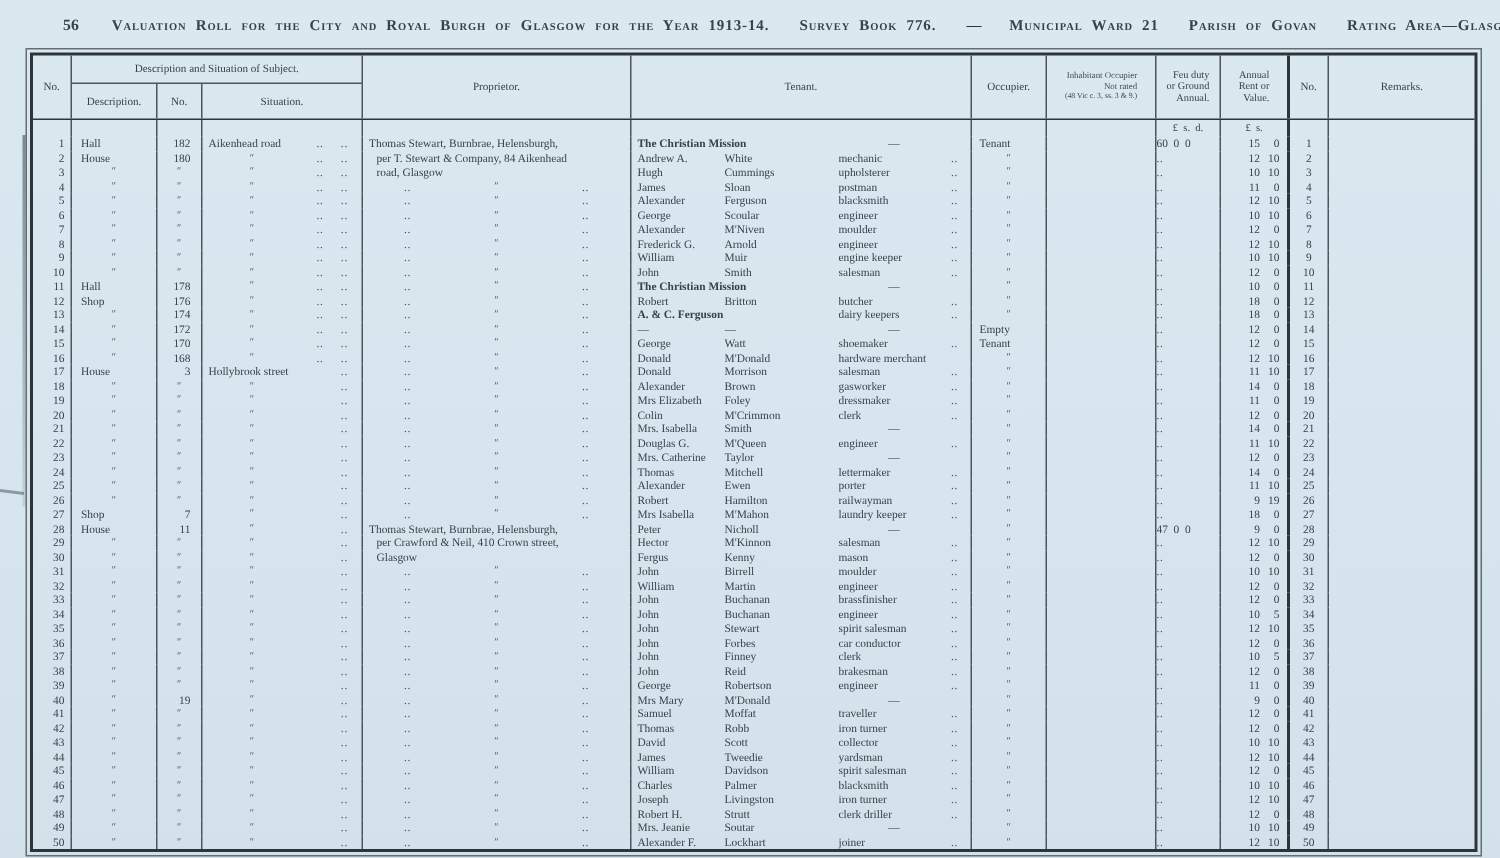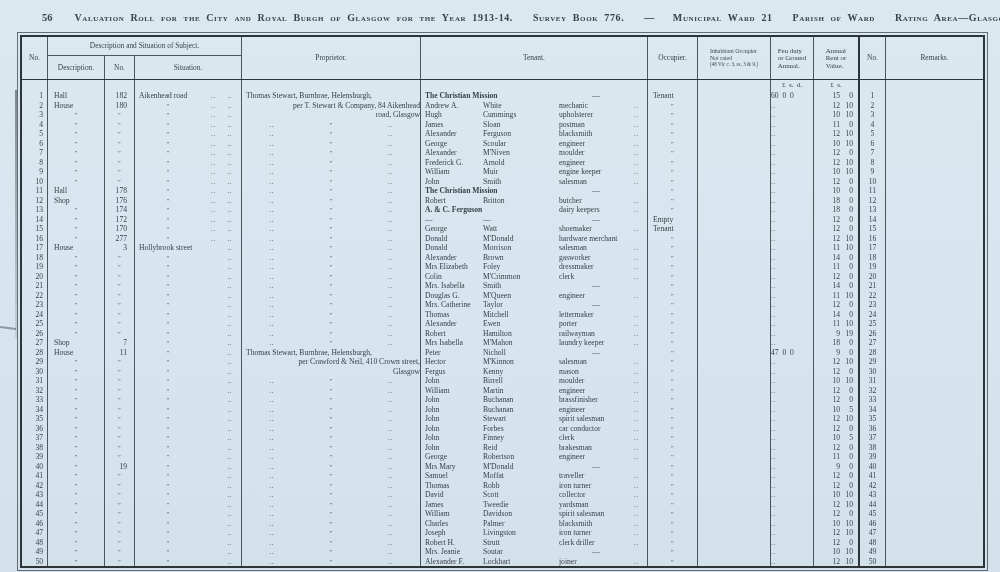--- a/index.html
+++ b/index.html
@@ -33,21 +33,21 @@
     border:2px solid var(--heavy);
     outline:1px solid rgba(60,70,76,0.75);
     outline-offset:2px;
   }
   .grid{display:grid;grid-template-columns:26px 57px 30px 107px 179px 227px 50px 73px 43px 44px 28px 1fr;}
   
   .thead{grid-template-rows:19px 23px;border-bottom:1.5px solid var(--heavy);}
   .hcell{
     border-right:1px solid var(--line);
     display:flex;align-items:center;justify-content:center;
-    text-align:left;font-size:7.4px;line-height:8px;overflow:hidden;
+    text-align:right;font-size:7.4px;line-height:8px;overflow:hidden;
   }
   .hc1{grid-column:1;grid-row:1/3;}
   .hcg{grid-column:2/5;grid-row:1;border-bottom:1px solid var(--line);}
   .hsub2{grid-column:2;grid-row:2;}
   .hsub3{grid-column:3;grid-row:2;}
   .hsub4{grid-column:4;grid-row:2;}
   .hc5{grid-column:5;grid-row:1/3;}
   .hc6{grid-column:6;grid-row:1/3;}
   .hc7{grid-column:7;grid-row:1/3;}
   .hc8{grid-column:8;grid-row:1/3;font-size:5.9px;line-height:6.6px;color:#424c54;}
@@ -66,21 +66,21 @@
   .trow{height:9.5px;line-height:9.4px;font-size:7.6px;}
   .bc{border-right:1px solid var(--line);overflow:hidden;white-space:nowrap;}
   .c-n{text-align:right;padding-right:4px;}
   .c-desc{padding-left:6px;}
   .c-dno{text-align:right;padding-right:7px;}
   .c-sit{display:flex;justify-content:space-between;}
   .sit-main{width:66px;padding-left:4px;overflow:hidden;}
   .sit-dots{flex:1;text-align:right;padding-right:9px;word-spacing:9px;}
   .c-prop.prop-ditto{display:grid;grid-template-columns:1fr 1fr 1fr;text-align:center;}
   .prop-text{display:block;padding-left:4px;}
-  .prop-text.cont{padding-left:9px;text-align:right;}
+  .prop-text.cont{padding-left:9px;}
   .c-ten{display:grid;grid-template-columns:62px 76px 74px 1fr;}
   .t-first{padding-left:4px;overflow:hidden;}
   .t-first.wide{grid-column:1/3;font-weight:bold;}
   .t-last{overflow:hidden;}
   .t-occ{overflow:hidden;}
   .t-occ.dash{text-align:center;}
   .t-dots{padding-left:1px;}
   .c-occ{padding-left:5px;}
   .c-inh{}
   .c-feu{text-align:left;white-space:pre;}
@@ -108,21 +108,21 @@
 
 <div class="binding-line"></div>
 <div class="margin-tick"></div>
 
 <div class="page-header">
   <span class="page-no">56</span>
   <span class="ph-seg">Valuation Roll for the City and Royal Burgh of Glasgow for the Year 1913-14.</span>
   <span class="ph-seg">Survey Book 776.</span>
   <span class="ph-dash">—</span>
   <span class="ph-seg">Municipal Ward 21</span>
-  <span class="ph-seg">Parish of Ward</span>
+  <span class="ph-seg">Parish of Govan</span>
   <span class="ph-seg">Rating Area—Glasgow</span>
 </div>
 
 <div class="vtable">
 
   <div class="thead grid">
     <div class="hcell hc1">No.</div>
     <div class="hcell hcg">Description and Situation of Subject.</div>
     <div class="hcell hsub2">Description.</div>
     <div class="hcell hsub3">No.</div>
@@ -593,21 +593,21 @@
         <div class="bc c-rent">
           <div class="r-l">12</div>
           <div class="r-s">0</div>
         </div>
         <div class="bc c-n2">15</div>
         <div class="bc c-rem"></div>
       </div>
       <div class="trow grid">
         <div class="bc c-n">16</div>
         <div class="bc c-desc ditto">″</div>
-        <div class="bc c-dno">277</div>
+        <div class="bc c-dno">168</div>
         <div class="bc c-sit">
           <div class="sit-main ditto">″</div>
           <div class="sit-dots dots">.. ..</div>
         </div>
         <div class="bc c-prop prop-ditto">
           <div class="dots">..</div>
           <div class="ditto-mark">″</div>
           <div class="dots">..</div>
         </div>
         <div class="bc c-ten">

